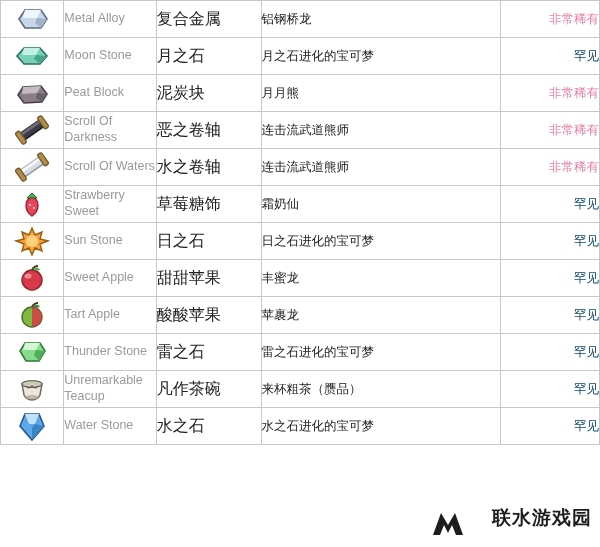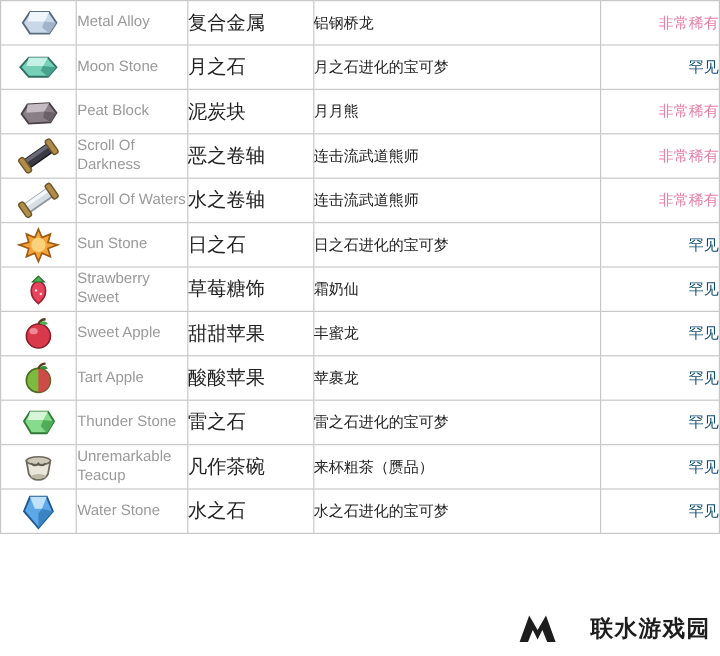--- a/index.html
+++ b/index.html
@@ -64,21 +64,21 @@
     margin: 0 auto;
     position: relative;
   }
   .icon-wrap svg { display: block; }
 
   .watermark {
     position: absolute;
     right: 8px;
     bottom: 4px;
     display: flex;
-    align-items: center;
+    align-items: flex-start;
     gap: 25px;
     pointer-events: none;
   }
   .wm-mark {
     width: 38px;
     height: 38px;
   }
   .wm-text {
     font-size: 19px;
     font-weight: bold;
@@ -177,45 +177,45 @@
       <td class="col-cn">水之卷轴</td>
       <td class="col-desc">连击流武道熊师</td>
       <td class="col-rarity rarity-vrare">非常稀有</td>
     </tr>
 
 
     <tr>
       <td class="col-icon">
         <div class="icon-wrap">
           <svg width="42" height="36" viewBox="0 0 42 36">
-            <polygon points="21,5 24,12 31,9 29,16 37,18 29,21 31,28 24,25 21,32 18,25 11,28 13,21 5,18 13,16 11,9 18,12" fill="#f5a43c" stroke="#9e5d12" stroke-width="1.4"></polygon>
-            <circle cx="21" cy="18" r="6" fill="#fbd27a"></circle>
-          </svg>
-        </div>
-      </td>
-      <td class="col-en">Sun Stone</td>
-      <td class="col-cn">日之石</td>
-      <td class="col-desc">日之石进化的宝可梦</td>
-      <td class="col-rarity rarity-rare">罕见</td>
-    </tr>
-
-    <tr>
-      <td class="col-icon">
-        <div class="icon-wrap">
-          <svg width="42" height="36" viewBox="0 0 42 36">
             <path d="M21 30 C13 24 13 14 21 11 C29 14 29 24 21 30 Z" fill="#e8455c" stroke="#9c2134" stroke-width="1.4"></path>
             <path d="M16 12 L21 7 L26 12 Z" fill="#4fae52" stroke="#2c6b2f" stroke-width="1"></path>
             <circle cx="19" cy="19" r="1" fill="#ffe0e4"></circle>
             <circle cx="23" cy="22" r="1" fill="#ffe0e4"></circle>
           </svg>
         </div>
       </td>
       <td class="col-en">Strawberry Sweet</td>
       <td class="col-cn">草莓糖饰</td>
       <td class="col-desc">霜奶仙</td>
+      <td class="col-rarity rarity-rare">罕见</td>
+    </tr>
+
+    <tr>
+      <td class="col-icon">
+        <div class="icon-wrap">
+          <svg width="42" height="36" viewBox="0 0 42 36">
+            <polygon points="21,5 24,12 31,9 29,16 37,18 29,21 31,28 24,25 21,32 18,25 11,28 13,21 5,18 13,16 11,9 18,12" fill="#f5a43c" stroke="#9e5d12" stroke-width="1.4"></polygon>
+            <circle cx="21" cy="18" r="6" fill="#fbd27a"></circle>
+          </svg>
+        </div>
+      </td>
+      <td class="col-en">Sun Stone</td>
+      <td class="col-cn">日之石</td>
+      <td class="col-desc">日之石进化的宝可梦</td>
       <td class="col-rarity rarity-rare">罕见</td>
     </tr>
 
     <tr>
       <td class="col-icon">
         <div class="icon-wrap">
           <svg width="42" height="36" viewBox="0 0 42 36">
             <circle cx="21" cy="20" r="10" fill="#d9394a" stroke="#8c1f2c" stroke-width="1.4"></circle>
             <ellipse cx="17" cy="16" rx="3.5" ry="2.6" fill="#f09aa2" opacity="0.85"></ellipse>
             <path d="M21 10 q2 -4 6 -4" stroke="#5a3a1e" stroke-width="2" fill="none"></path>

